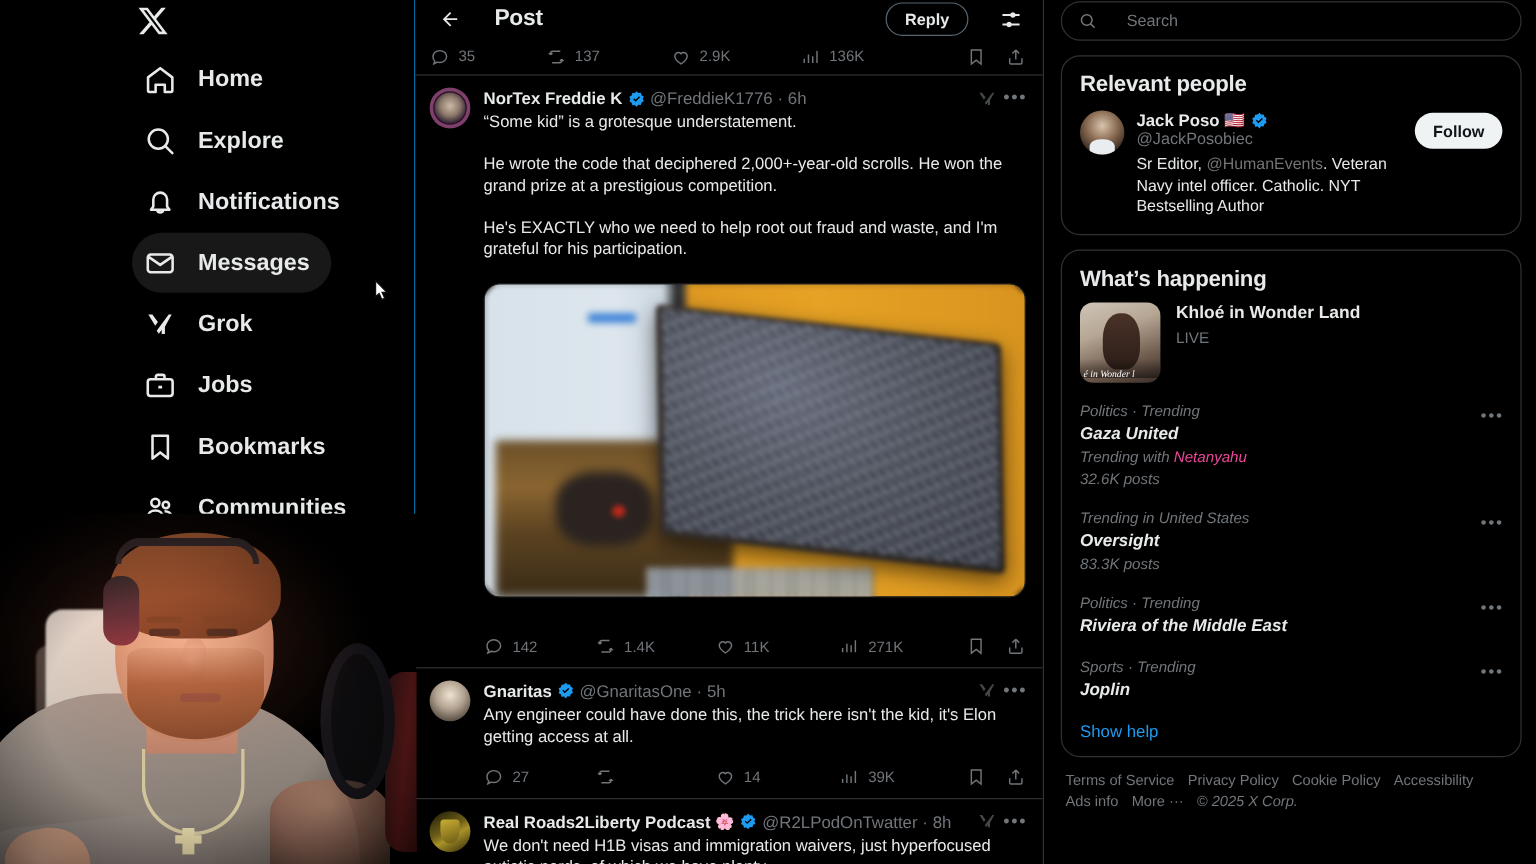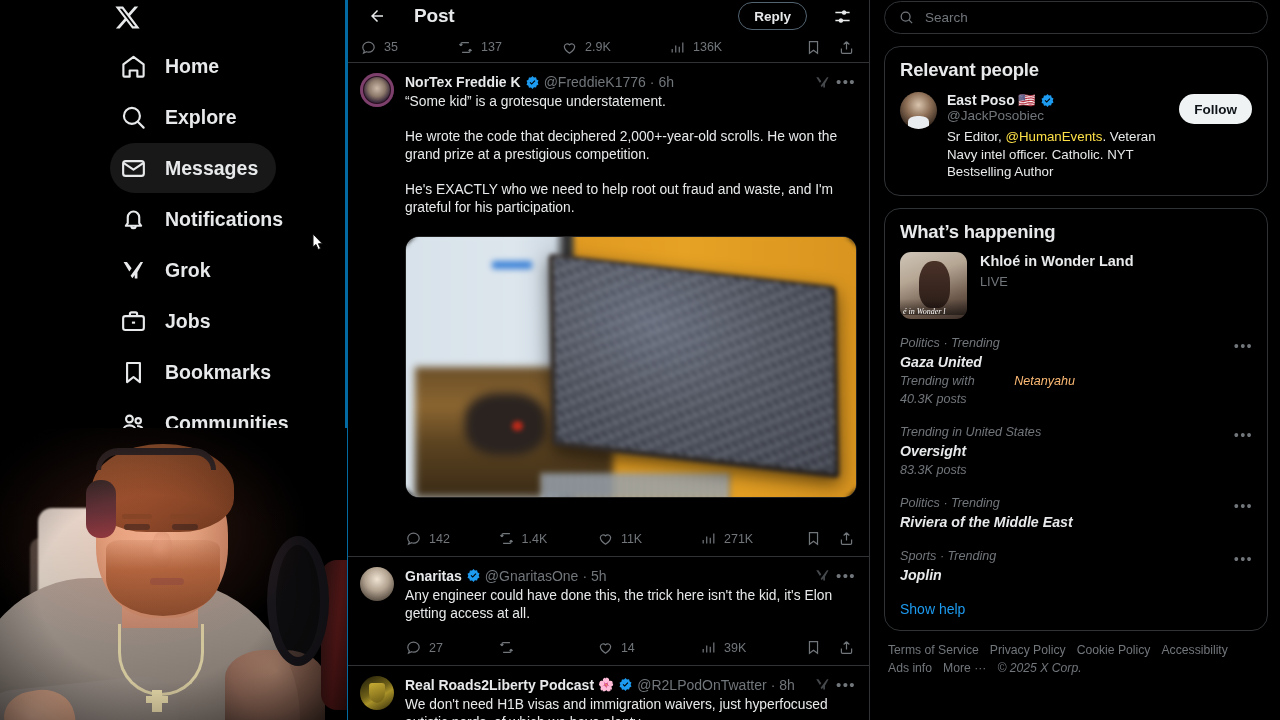--- a/index.html
+++ b/index.html
@@ -31,21 +31,21 @@
   .nav-item .lbl{ font-size:19.5px; line-height:24px; color:#e7e9ea; white-space:nowrap; }
   .nav-item.semi .lbl{ font-weight:700; }
   .nav-item.bold .lbl{ font-weight:700; }
 
   
   .cursor{ position:absolute; left:308px; top:232px; width:20px; height:26px; pointer-events:none; z-index:40;}
 
   
   .center{
     width:525px; flex:0 0 525px;
-    border-left:3px solid #0369a1; border-right:1px solid #2f3336;
+    border-left:1px solid #0369a1; border-right:1px solid #2f3336;
     position:relative; overflow:hidden; background:#000;
   }
   .topbar{
     height:32px; display:flex; align-items:center; gap:22px;
     padding:0 14px; background:rgba(0,0,0,.82);
   }
   .backbtn{ width:30px; height:30px; border-radius:50%; display:flex; align-items:center; justify-content:center; cursor:pointer;}
   .backbtn svg{ width:18px; height:18px; fill:#e7e9ea;}
   .topbar .title{ font-size:19px; font-weight:800; letter-spacing:-.2px; }
   .topbar .spacer{ flex:1; }
@@ -139,39 +139,39 @@
   .media .blur{ position:absolute; inset:0; backdrop-filter:blur(2.2px); }
   .media .bluebar{ position:absolute; left:19%; top:9.5%; width:9%; height:3%;
       background:#3b82d8; filter:blur(2px); border-radius:2px; }
 
   
   .right{
     flex:1; padding:0 12px 0 14px; background:#000; overflow:hidden; position:relative;
   }
   .search{
     margin-top:1px; height:33px; border-radius:9999px; background:#000;
-    border:1px solid #2f3336; display:flex; align-items:center; gap:11px; padding:0 14px;
+    border:1px solid #2f3336; display:flex; align-items:center; gap:25px; padding:0 14px;
     cursor:text;
   }
   .search svg{ width:15px; height:15px; fill:none; stroke:#71767b; stroke-width:2;}
   .search .ph{ color:#71767b; font-size:13.5px; }
 
   .card{ margin-top:12px; border:1px solid #2f3336; border-radius:16px; overflow:hidden; }
   .card h2{ font-size:18.5px; font-weight:800; padding:12px 15px 7px; letter-spacing:-.2px; }
 
   .person{ display:flex; align-items:flex-start; padding:4px 15px 14px; gap:10px; }
   .p-av{ width:37px; height:37px; border-radius:50%; flex:0 0 37px; overflow:hidden;
          background:radial-gradient(circle at 50% 35%,#d9c4ae 0%,#8d6f56 40%,#241a14 85%); position:relative; }
   .p-av:after{ content:""; position:absolute; left:22%; bottom:0; width:56%; height:34%;
      background:#e9edf0; border-radius:44% 44% 0 0; }
   .p-main{ flex:1; min-width:0; }
   .p-name-row{ display:flex; align-items:center; gap:4px; font-size:14px; font-weight:700; }
   .p-handle{ color:#71767b; font-size:13.5px; font-weight:400; margin-top:0px; }
   .p-bio{ font-size:13.3px; line-height:17.5px; margin-top:5px; color:#e7e9ea; }
-  .p-bio .lnk{ color:#fde047; }
+  .p-bio .lnk{ color:#737373; }
   .followbtn{
     background:#eff3f4; color:#0f1419; font-weight:700; font-size:13.5px;
     border-radius:9999px; height:30px; padding:0 15px; display:flex; align-items:center;
     cursor:pointer; flex:0 0 auto; margin-top:2px;
   }
 
   .trend-live{ display:flex; gap:13px; padding:2px 15px 10px; cursor:pointer; }
   .live-thumb{
     width:67px; height:67px; border-radius:11px; flex:0 0 67px; overflow:hidden; position:relative;
     background:linear-gradient(160deg,#cfc6b8 0%,#b6a694 35%,#6e5a4c 72%,#3b2e28 100%);
@@ -182,21 +182,21 @@
     background:linear-gradient(transparent,rgba(0,0,0,.45)); }
   .live-cap{ position:absolute; left:3px; bottom:3px; font-size:8px; color:#fff; font-style:italic;
     font-family:"Liberation Serif", serif; z-index:2; }
   .live-meta .lt{ font-size:14.5px; font-weight:700; line-height:19px; }
   .live-meta .ls{ font-size:12.8px; color:#71767b; margin-top:3px; }
 
   .trend{ padding:6px 15px 10px; position:relative; cursor:pointer;font-style:italic; }
   .trend .cat{ font-size:12.6px; color:#71767b; line-height:17px; }
   .trend .name{ font-size:14.2px; font-weight:700; line-height:19px; margin-top:1px; }
   .trend .sub{ font-size:12.6px; color:#71767b; line-height:17px; margin-top:1px; }
-  .trend .sub .lnk{ color:#fdba74;margin-left:36px; }
+  .trend .sub .lnk{ color:#ec4899; }
   .trend .posts{ font-size:12.6px; color:#71767b; line-height:17px; margin-top:1px;}
   .trend .dots{ position:absolute; right:14px; top:9px; color:#71767b; font-size:14px; letter-spacing:1.5px; }
   .showmore{ color:#1d9bf0; font-size:14px; padding:6px 15px 13px; cursor:pointer; }
 
   .footer{ display:flex; flex-wrap:wrap; gap:4px 11px; padding:12px 6px 0 4px; }
   .footer span{ color:#71767b; font-size:12.2px; cursor:pointer; }
   .footer span.nolink{ cursor:default;font-style:italic; }
 
   
   .webcam{
@@ -283,38 +283,38 @@
     <div class="nav-item semi">
       <span class="ico">
         <svg viewBox="0 0 24 24" fill="none" stroke="#e7e9ea" stroke-width="1.9" stroke-linecap="round">
             <circle cx="10.6" cy="10.6" r="7.1"></circle>
             <line x1="15.8" y1="15.8" x2="21" y2="21"></line>
           </svg>
       </span>
       <span class="lbl">Explore</span>
     </div>
 
+    <div class="nav-item semi">
+      <span class="ico">
+        <svg viewBox="0 0 24 24" fill="none" stroke="#e7e9ea" stroke-width="1.9" stroke-linejoin="round">
+            <path d="M5.2 17.6h13.6l-1.7-2.4V10a5.1 5.1 0 0 0-10.2 0v5.2z"></path>
+            <path d="M9.7 17.9a2.4 2.4 0 0 0 4.6 0"></path>
+          </svg>
+      </span>
+      <span class="lbl">Notifications</span>
+    </div>
+
     <div class="nav-item semi hover">
       <span class="ico">
         <svg viewBox="0 0 24 24" fill="none" stroke="#e7e9ea" stroke-width="1.9" stroke-linejoin="round">
             <rect x="2.8" y="5.4" width="18.4" height="13.2" rx="2.2"></rect>
             <path d="M3.4 7.2 12 13.1l8.6-5.9"></path>
           </svg>
       </span>
       <span class="lbl">Messages</span>
-    </div>
-
-    <div class="nav-item semi">
-      <span class="ico">
-        <svg viewBox="0 0 24 24" fill="none" stroke="#e7e9ea" stroke-width="1.9" stroke-linejoin="round">
-            <path d="M5.2 17.6h13.6l-1.7-2.4V10a5.1 5.1 0 0 0-10.2 0v5.2z"></path>
-            <path d="M9.7 17.9a2.4 2.4 0 0 0 4.6 0"></path>
-          </svg>
-      </span>
-      <span class="lbl">Notifications</span>
     </div>
 
     <div class="nav-item semi">
       <span class="ico">
         <svg viewBox="0 0 24 24" fill="#e7e9ea">
             <path d="M3.2 4.5h3l4.1 5.6-2 2.7zM20.5 4.5h-2.2l-8.9 12.1 1.6 2.2 2.1-2.9V19h2.4v-5.4z"></path>
           </svg>
       </span>
       <span class="lbl">Grok</span>
     </div>
@@ -627,21 +627,21 @@
         </svg>
       <span class="ph">Search</span>
     </div>
 
     <section class="card">
       <h2>Relevant people</h2>
       <div class="person">
         <div class="p-av"></div>
         <div class="p-main">
           <div class="p-name-row">
-            <span>East Poso</span>
+            <span>Jack Poso</span>
             <span>🇺🇸</span>
             <span class="verified">
               <svg viewBox="0 0 24 24">
                   <path d="M12 1.5 14.3 4l3.4-.3.9 3.3 3 1.6-1.3 3.2 1.3 3.2-3 1.6-.9 3.3-3.4-.3L12 22.5 9.7 20l-3.4.3-.9-3.3-3-1.6 1.3-3.2L2.4 9l3-1.6.9-3.3L9.7 4z"></path>
                   <path d="M10.7 15.6 7.4 12.3l1.3-1.3 2 2 4.6-4.6 1.3 1.3z" fill="#000"></path>
                 </svg>
             </span>
           </div>
           <div class="p-handle">@JackPosobiec</div>
           <div class="p-bio"><span>Sr Editor, </span><span class="lnk">@HumanEvents</span><span>. Veteran Navy intel officer. Catholic. NYT Bestselling Author</span></div>
@@ -660,21 +660,21 @@
         <div class="live-meta">
           <div class="lt">Khloé in Wonder Land</div>
           <div class="ls">LIVE</div>
         </div>
       </div>
 
       <div class="trend">
         <div class="cat">Politics · Trending</div>
         <div class="name">Gaza United</div>
         <div class="sub"><span>Trending with </span><span class="lnk">Netanyahu</span></div>
-        <div class="posts">40.3K posts</div>
+        <div class="posts">32.6K posts</div>
         <div class="dots">•••</div>
       </div>
 
       <div class="trend">
         <div class="cat">Trending in United States</div>
         <div class="name">Oversight</div>
         <div class="posts">83.3K posts</div>
         <div class="dots">•••</div>
       </div>
 

